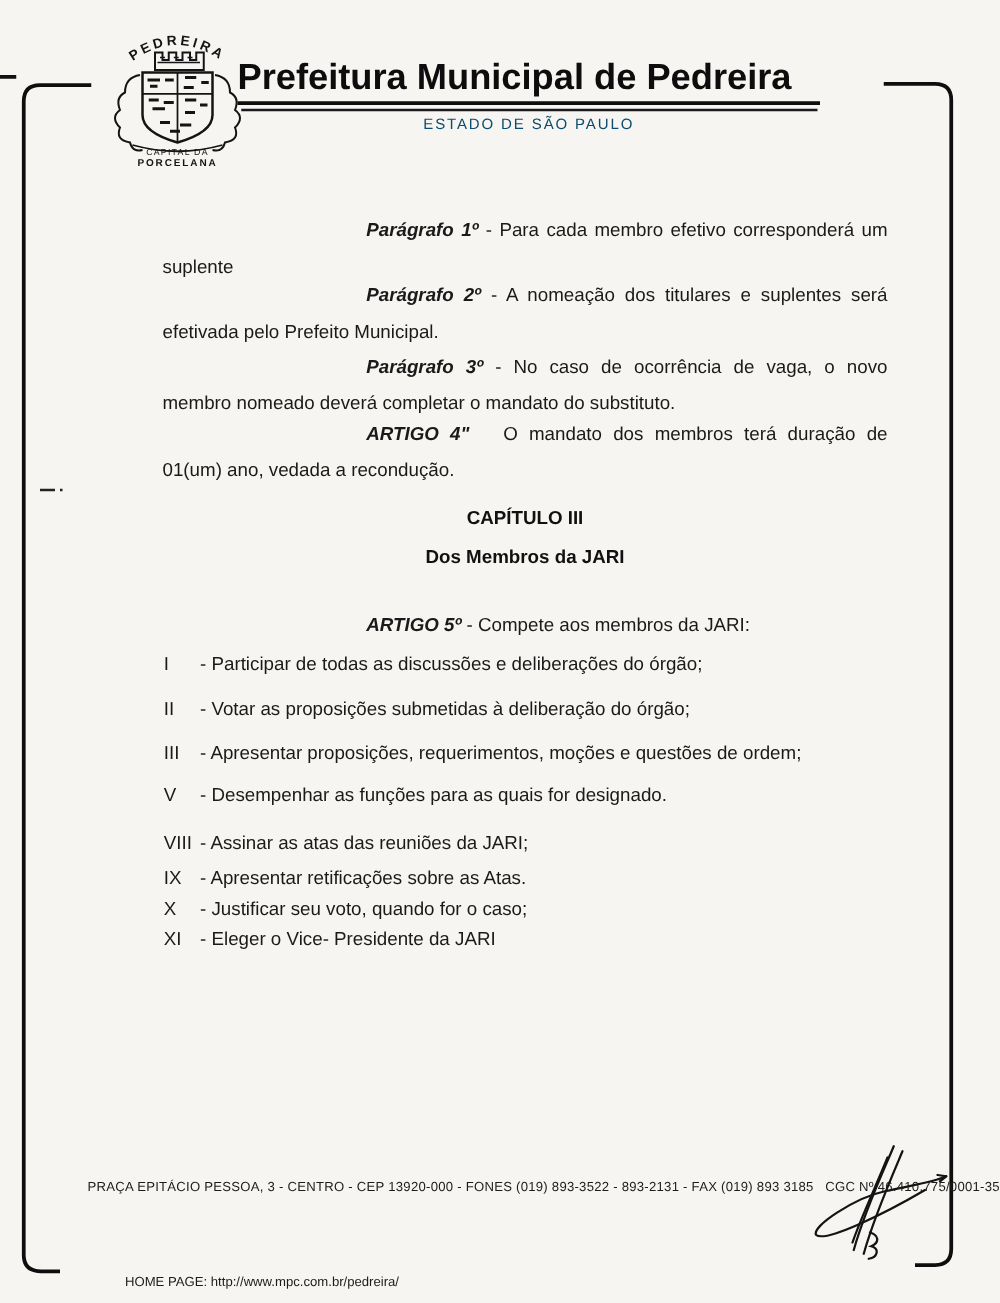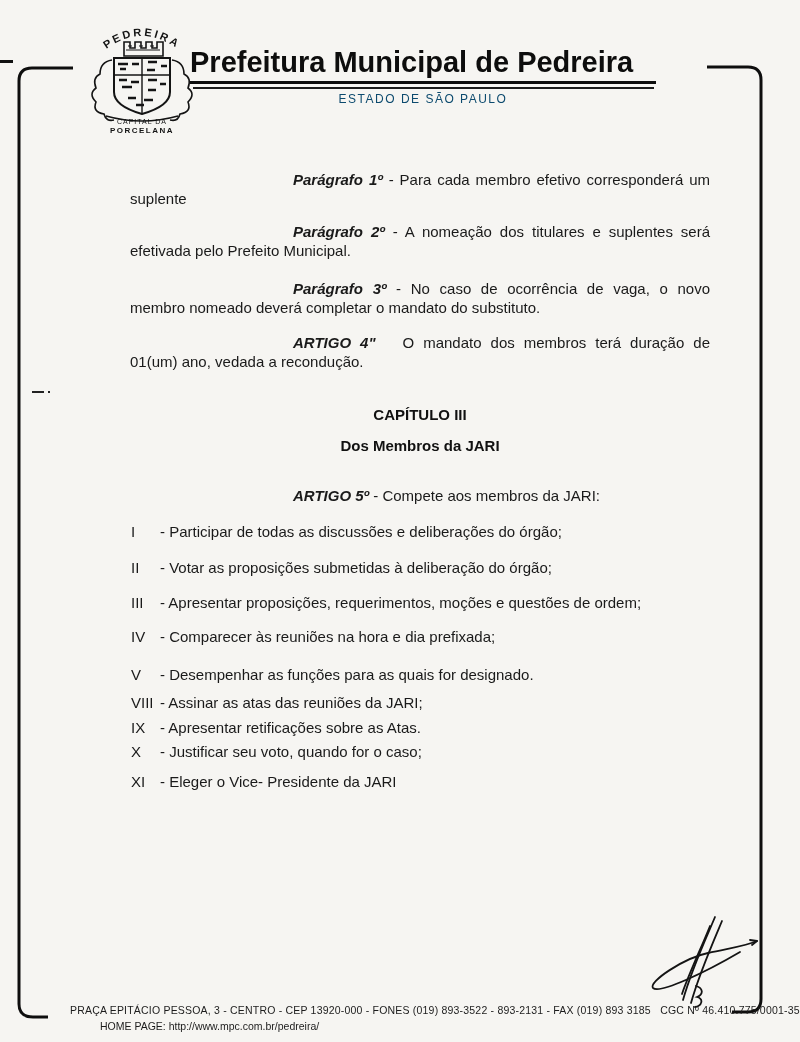--- a/index.html
+++ b/index.html
@@ -17,21 +17,21 @@
   }
   .rule1{left:190px;top:81px;width:466px;height:3px;background:#0d0d0d;}
   .rule2{left:193px;top:87px;width:461px;height:2px;background:#1b1b1b;}
   .subtitle{
     left:190px;top:92px;width:466px;text-align:center;
     font-size:12px;letter-spacing:1.5px;color:#0c4a6e;
   }
   
   .para{
     left:130px;width:580px;margin:0;
-    font-size:15px;line-height:19px;text-align:justify;text-indent:163px;
+    font-size:15px;line-height:29px;text-align:justify;text-indent:163px;
     color:#1a1a1a;
   }
   .plabel{font-weight:bold;font-style:italic;}
   .psep{white-space:pre;}
   .p1{top:170px;} .p2{top:222px;} .p3{top:279px;} .p4{top:333px;}
   .chap{
     left:130px;width:580px;text-align:center;font-weight:bold;font-size:15px;color:#111;
   }
   .chap1{top:406px;} .chap2{top:437px;}
   .art5{top:486px;}
@@ -44,21 +44,21 @@
   .item:nth-child(3){margin-bottom:13px;}
   .item:nth-child(4){margin-bottom:17px;}
   .item:nth-child(5){margin-bottom:7px;}
   .item:nth-child(6){margin-bottom:4px;}
   .item:nth-child(7){margin-bottom:3px;}
   .item:nth-child(8){margin-bottom:9px;}
   .item:nth-child(9){margin-bottom:5px;}
   .item:nth-child(10){margin-bottom:6px;}
   
   .f1{
-    left:46px;top:1004px;width:692px;text-align:left;
+    left:46px;top:944px;width:692px;text-align:left;
     font-size:10.5px;letter-spacing:0.2px;color:#1c1c1c;white-space:pre;padding-left:24px;
   }
   .f2a{left:100px;top:1020px;font-size:10.5px;color:#1c1c1c;}
   .f2b{left:488px;top:1020px;font-size:10.5px;color:#1c1c1c;margin-top:40px;}
   
   .dash-left{left:0px;top:60px;width:13px;height:3px;background:#111;}
   .tick-mid{left:32px;top:391px;width:12px;height:2px;background:#222;}
   .tick-mid-dot{left:48px;top:391px;width:2px;height:2px;background:#222;}
   svg{display:block;}
 </style>
@@ -131,24 +131,20 @@
     </div>
   <div class="item">
       <span class="numeral">II</span>
       <span class="itext">- Votar as proposições submetidas à deliberação do órgão;</span>
     </div>
   <div class="item">
       <span class="numeral">III</span>
       <span class="itext">- Apresentar proposições, requerimentos, moções e questões de ordem;</span>
     </div>
   <div class="item">
-      <span class="numeral">IV</span>
-      <span class="itext">- Comparecer às reuniões na hora e dia  prefixada;</span>
-    </div>
-  <div class="item">
       <span class="numeral">V</span>
       <span class="itext">- Desempenhar as funções para as quais for designado.</span>
     </div>
   <div class="item">
       <span class="numeral">VIII</span>
       <span class="itext">- Assinar as atas das reuniões da JARI;</span>
     </div>
   <div class="item">
       <span class="numeral">IX</span>
       <span class="itext">- Apresentar retificações sobre as Atas.</span>

